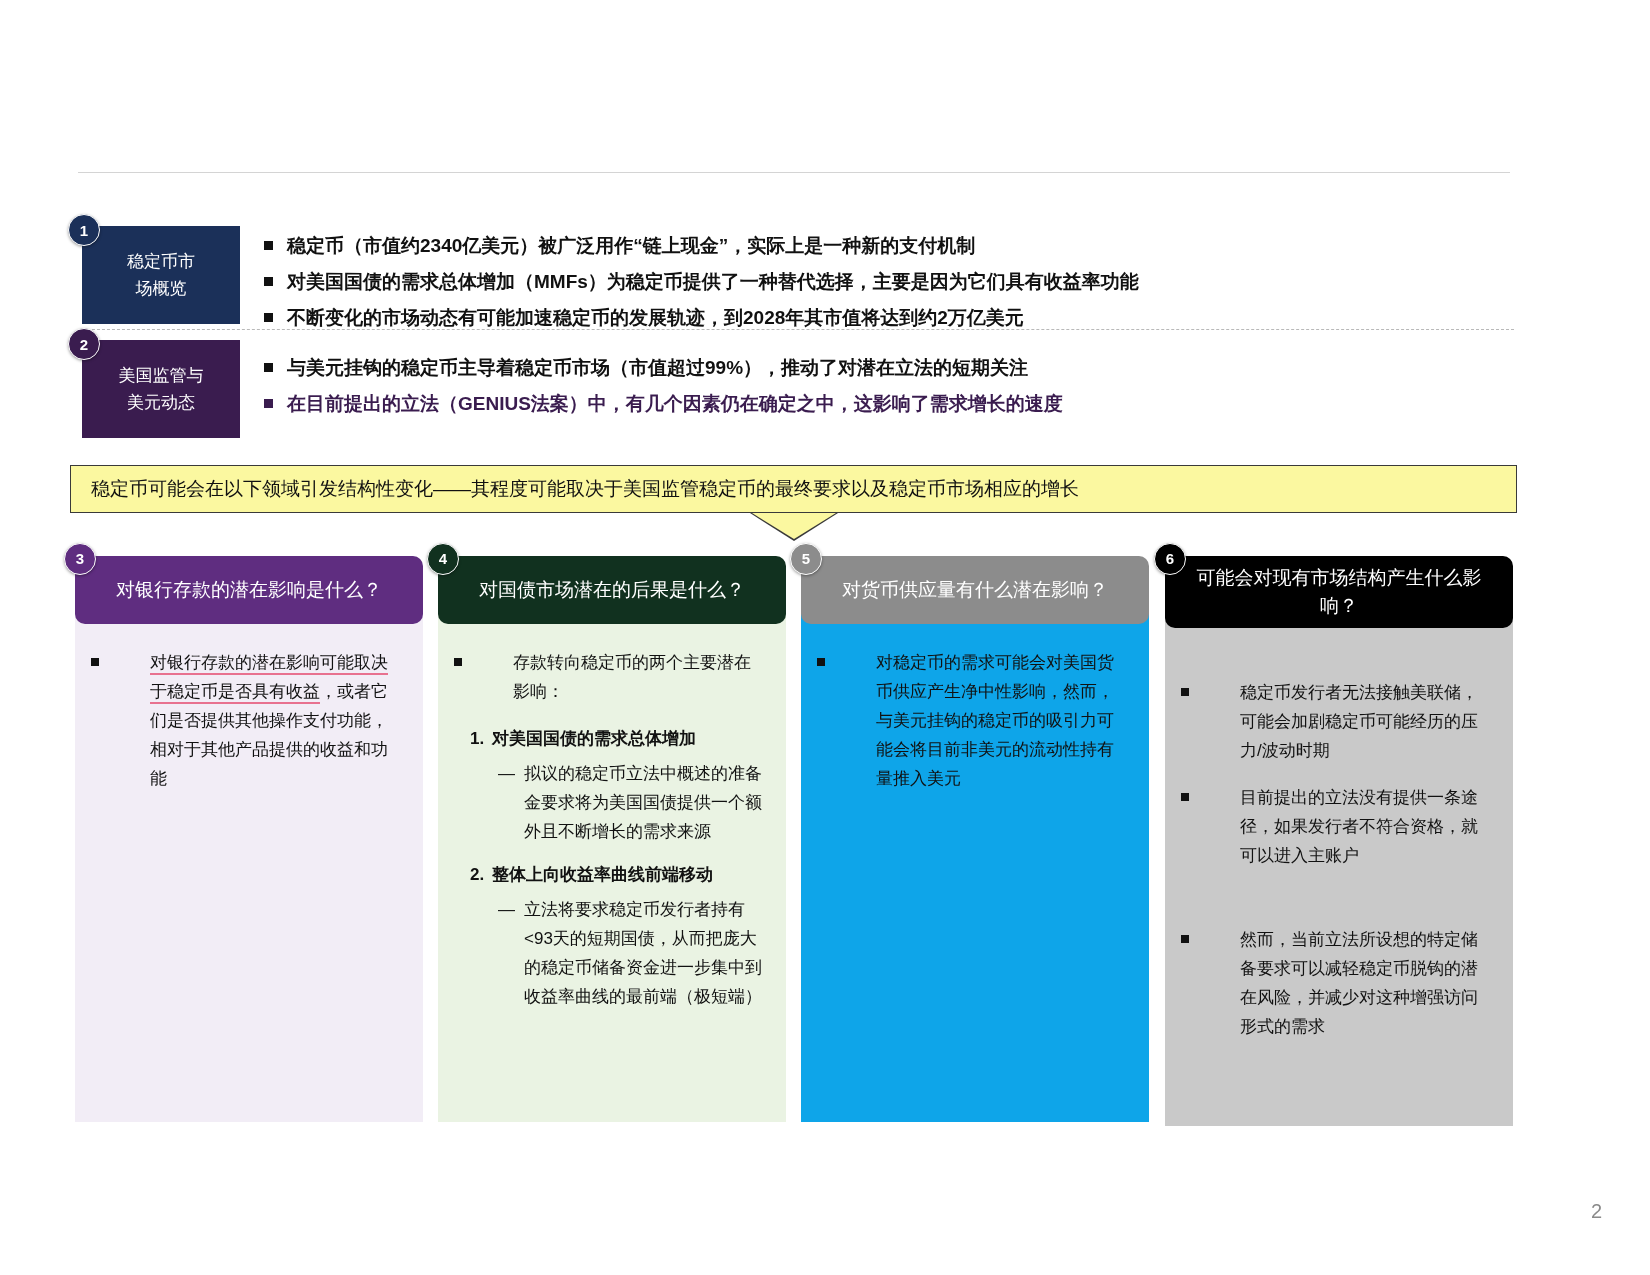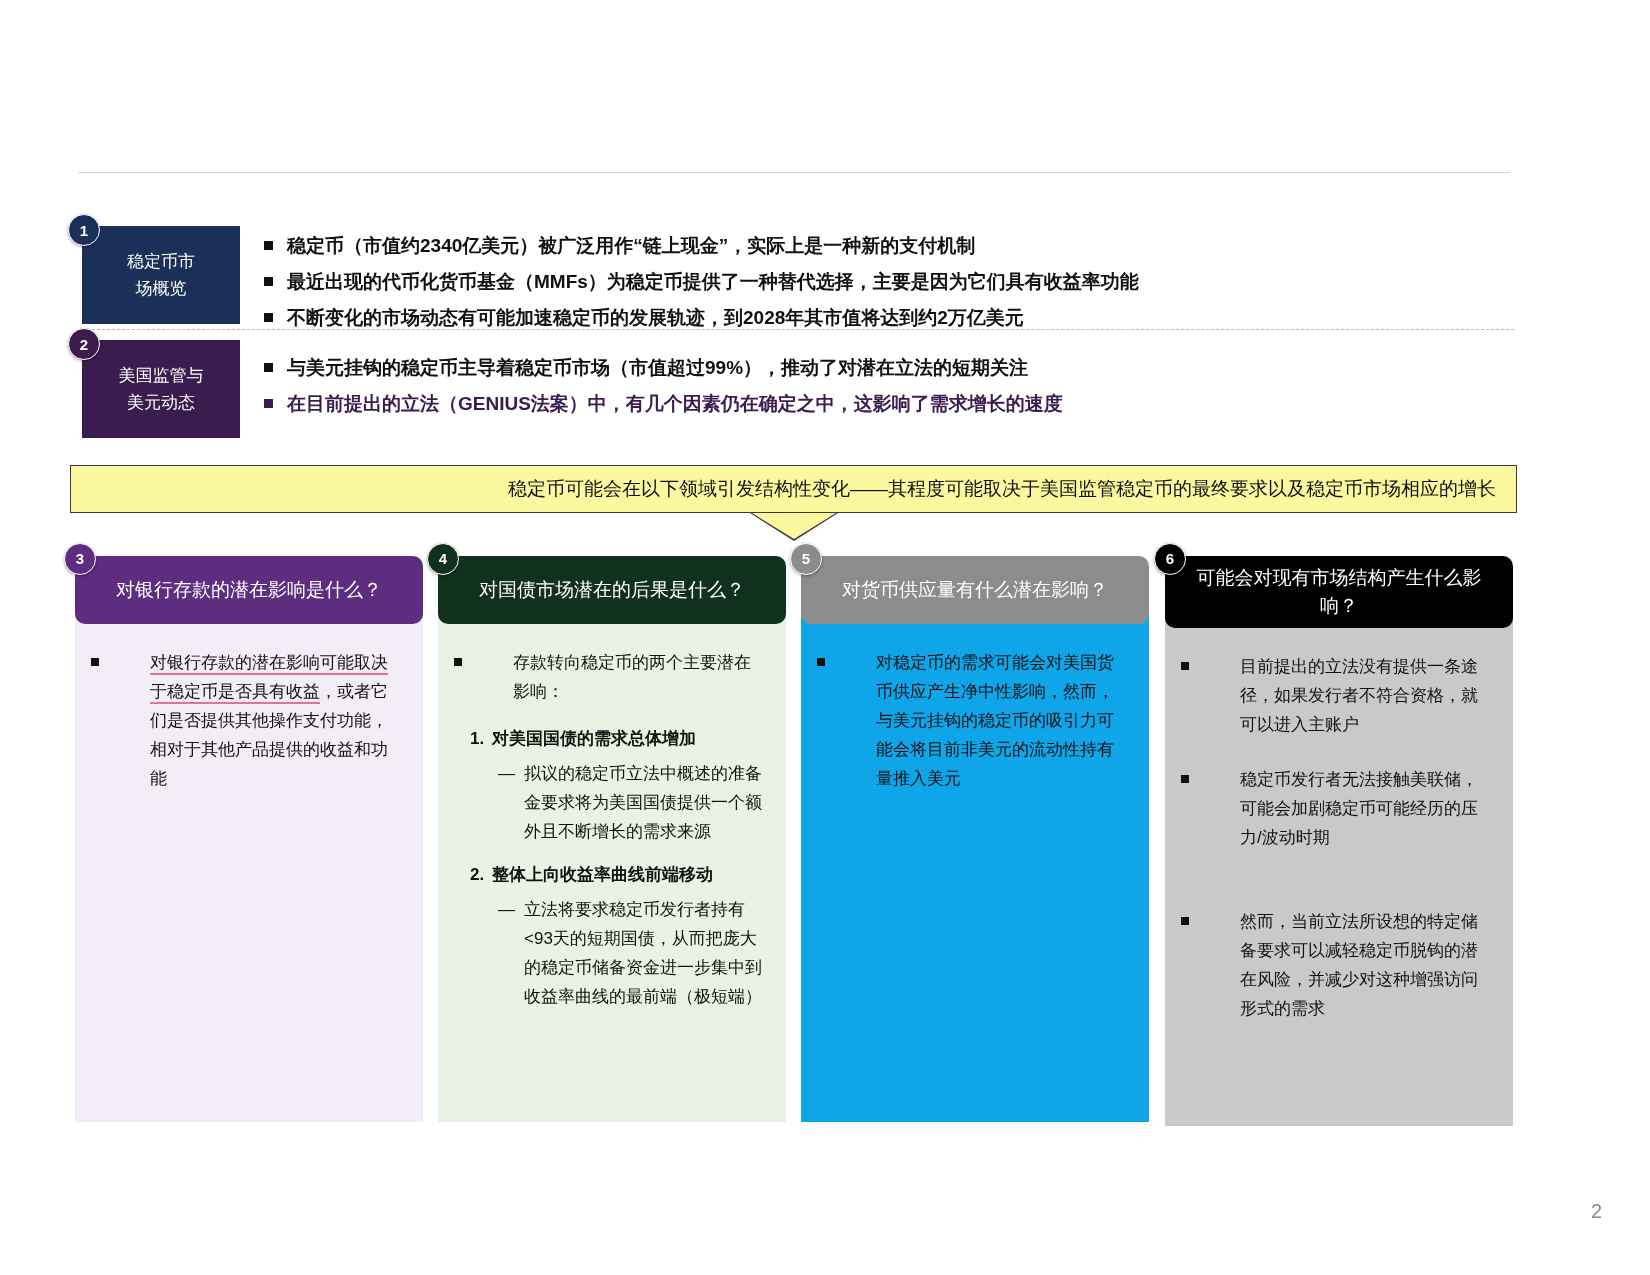--- a/index.html
+++ b/index.html
@@ -65,21 +65,21 @@
   .divider-dashed{
     position:absolute;left:82px;top:329px;width:1432px;
     border-top:1.5px dashed #b9b9b9;height:0;
   }
 
   
   .banner-wrap{position:absolute;left:70px;top:465px;width:1447px;}
   .banner{
     background:#fbf8a0;border:1.5px solid #3a3a3a;
     height:48px;
-    display:flex;align-items:center;justify-content:flex-end;
+    display:flex;align-items:center;justify-content:flex-start;
     font-size:19px;color:#111111;
     padding:0 20px;box-sizing:border-box;
   }
   .banner-arrow{
     position:absolute;left:50%;top:48px;
     transform:translateX(-50%);
     width:0;height:0;
     border-left:42px solid transparent;
     border-right:42px solid transparent;
     border-top:26px solid #fbf8a0;
@@ -178,21 +178,21 @@
         <div>场概览</div>
       </div>
     </div>
     <div class="bullets">
       <div class="b-line">
         <span class="b-sq"></span>
         <span class="b-txt">稳定币（市值约2340亿美元）被广泛用作“链上现金”，实际上是一种新的支付机制</span>
       </div>
       <div class="b-line">
         <span class="b-sq"></span>
-        <span class="b-txt">最近出现的代币化货币基金（MMFs）为稳定币提供了一种替代选择，主要是因为它们具有收益率功能</span>
+        <span class="b-txt">对美国国债的需求总体增加（MMFs）为稳定币提供了一种替代选择，主要是因为它们具有收益率功能</span>
       </div>
       <div class="b-line">
         <span class="b-sq"></span>
         <span class="b-txt">不断变化的市场动态有可能加速稳定币的发展轨迹，到2028年其市值将达到约2万亿美元</span>
       </div>
     </div>
   </div>
 
   <div class="divider-dashed"></div>
 
@@ -280,28 +280,28 @@
         </div>
       </div>
     </div>
 
     <div class="col col-4">
       <div class="col-head">
         <div class="col-badge">6</div>
         <span>可能会对现有市场结构产生什么影响？</span>
       </div>
       <div class="col-body">
+        <div class="cb" style="margin-top:26px;">
+          <span class="cb-sq"></span>
+          <span class="cb-txt">稳定币发行者无法接触美联储，可能会加剧稳定币可能经历的压力/波动时期</span>
+        </div>
         <div class="cb">
           <span class="cb-sq"></span>
           <span class="cb-txt">目前提出的立法没有提供一条途径，如果发行者不符合资格，就可以进入主账户</span>
         </div>
-        <div class="cb" style="margin-top:26px;">
-          <span class="cb-sq"></span>
-          <span class="cb-txt">稳定币发行者无法接触美联储，可能会加剧稳定币可能经历的压力/波动时期</span>
-        </div>
         <div class="cb" style="margin-top:55px;">
           <span class="cb-sq"></span>
           <span class="cb-txt">然而，当前立法所设想的特定储备要求可以减轻稳定币脱钩的潜在风险，并减少对这种增强访问形式的需求</span>
         </div>
       </div>
     </div>
 
   </div>
 
   <div class="pagenum">2</div>

